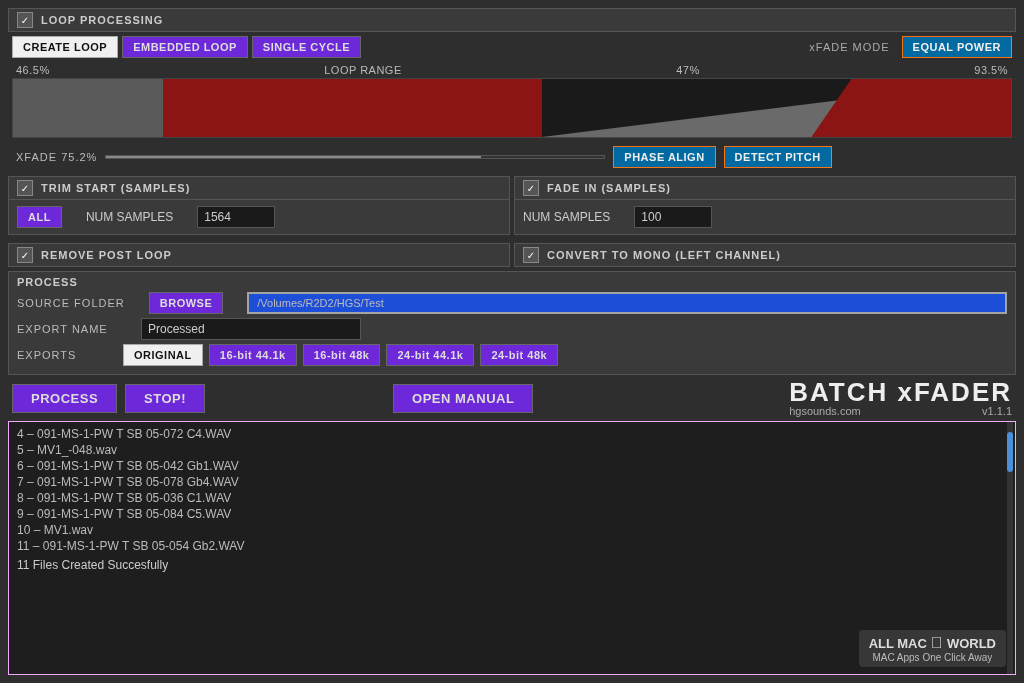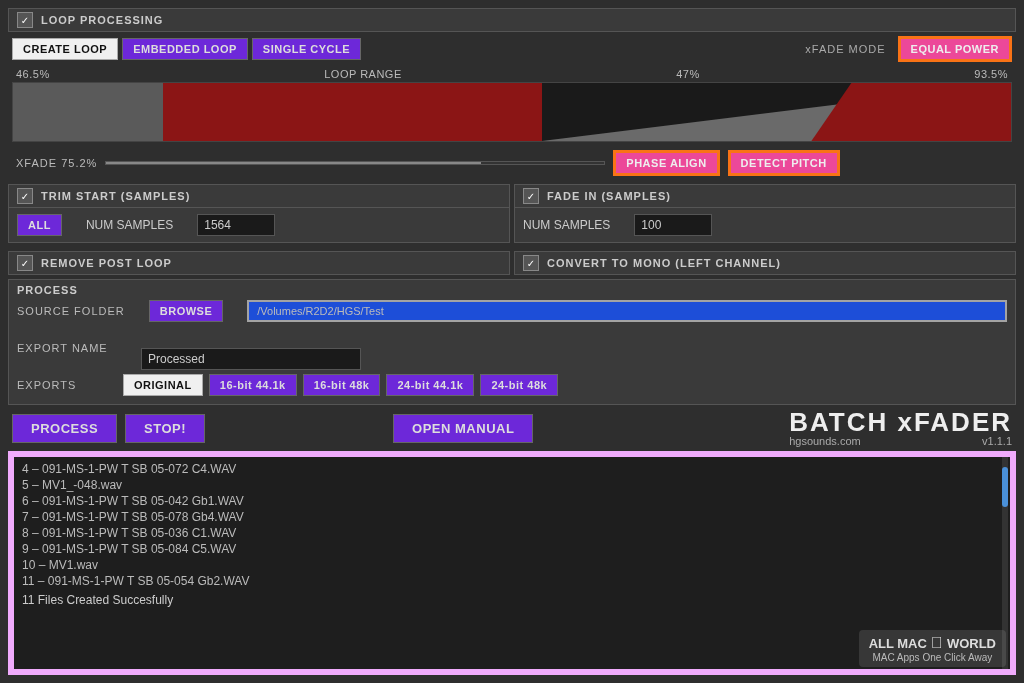--- a/index.html
+++ b/index.html
@@ -63,22 +63,22 @@
       cursor: pointer;
       letter-spacing: 0.5px;
       white-space: nowrap;
     }
     .btn-active {
       background: #f0f0f0;
       color: #111;
       border: 1px solid #aaa;
     }
     .btn-dark {
-      background: #ec4899;
-      border: 3px solid #f97316;
+      background: #0369a1;
+      border: 1px solid #f97316;
       color: #eee;
     }
 
     
     .loop-controls-row {
       display: flex;
       align-items: center;
       gap: 4px;
       margin-bottom: 4px;
       padding: 0 4px;
@@ -253,21 +253,20 @@
       font-size: 11px;
       flex: 1;
     }
     .export-name-input {
       background: #1a1a1a;
       border: 1px solid #555;
       color: #ccc;
       padding: 3px 6px;
       font-size: 12px;
       width: 220px;
-      margin-top: 22px;
     }
 
     
     .exports-row {
       display: flex;
       align-items: center;
       gap: 6px;
     }
 
     
@@ -296,21 +295,21 @@
       text-align: center;
     }
     .brand-version {
       font-size: 11px;
       color: #aaa;
     }
 
     
     .file-list-container {
       background: #1e1e1e;
-      border: 6px solid #f0abfc;
+      border: 1px solid #f0abfc;
       flex: 1;
       overflow-y: auto;
       padding: 4px 8px;
       font-size: 12px;
       color: #bbb;
       position: relative;
     }
     .file-list-item {
       padding: 1px 0;
       white-space: nowrap;

